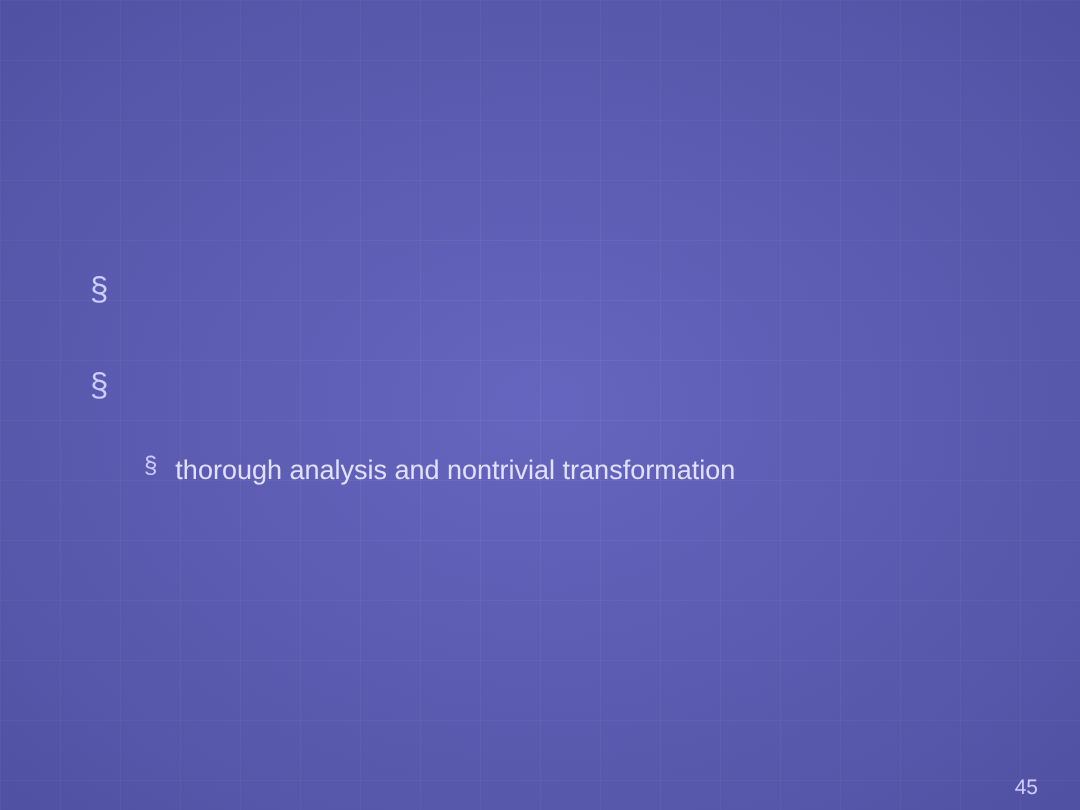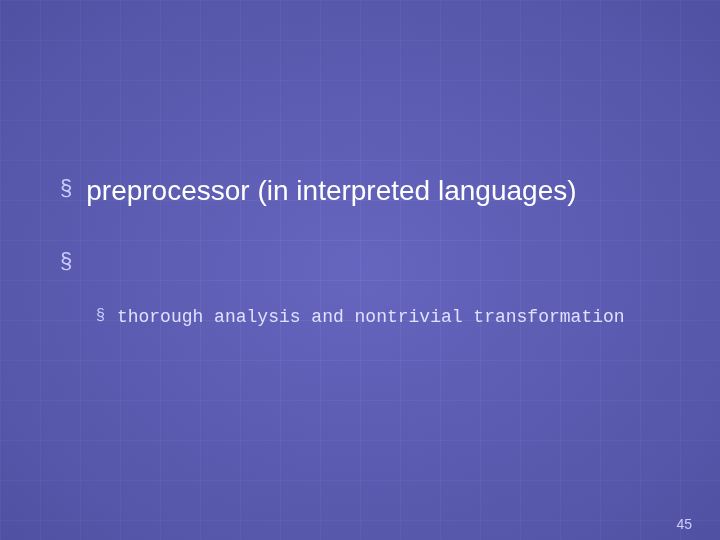--- a/index.html
+++ b/index.html
@@ -90,21 +90,20 @@
       font-size: 16px;
       margin-right: 12px;
       margin-top: 2px;
       flex-shrink: 0;
     }
 
     .bullet-sub .bullet-text {
       color: #e0e0ff;
       font-size: 18px;
       line-height: 1.5;
-      font-family: Liberation Mono, monospace;
     }
 
     .section {
       margin-bottom: 36px;
     }
 
     .page-number {
       position: absolute;
       bottom: 8px;
       right: 28px;
@@ -115,21 +114,20 @@
   </style>
 </head>
 <body>
 
 <div class="slide">
   <div class="content">
 
     <div class="section">
       <div class="bullet-main">
         <span class="bullet-icon">§</span>
-        <span class="bullet-text">preprocessor (in interpreted languages)</span>
       </div>
     </div>
 
     <div class="section">
       <div class="bullet-main">
         <span class="bullet-icon">§</span>
       </div>
       <div class="sub-bullets">
         <div class="bullet-sub">
           <span class="bullet-icon">§</span>

